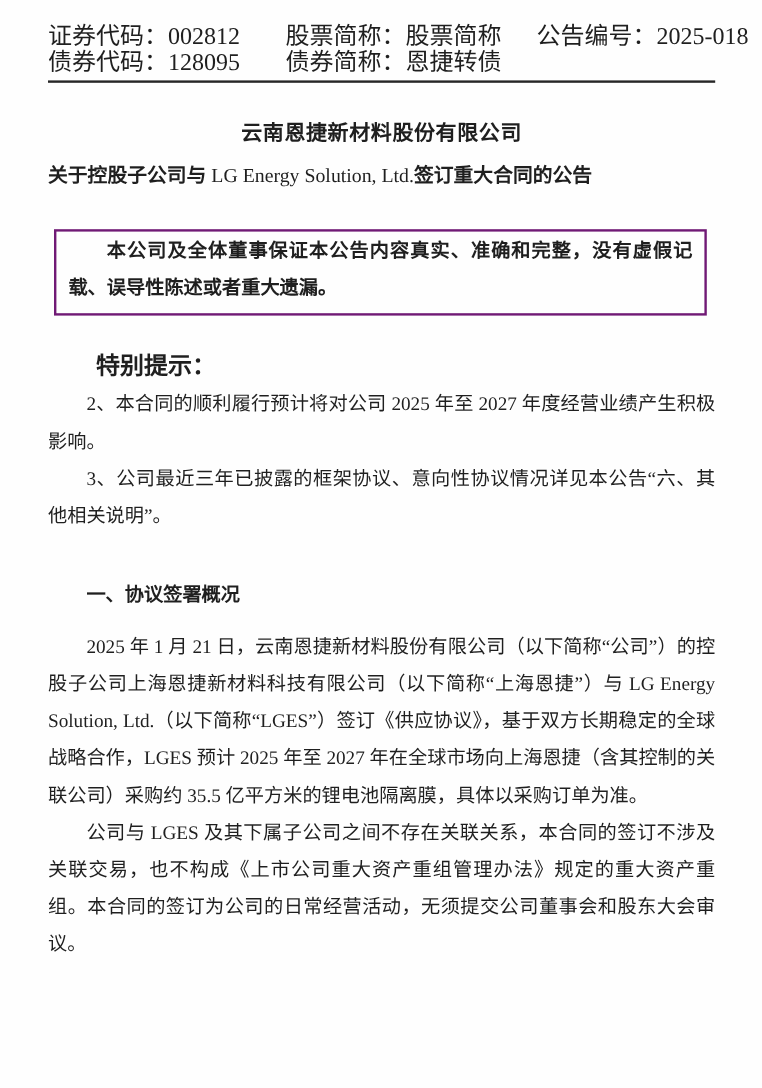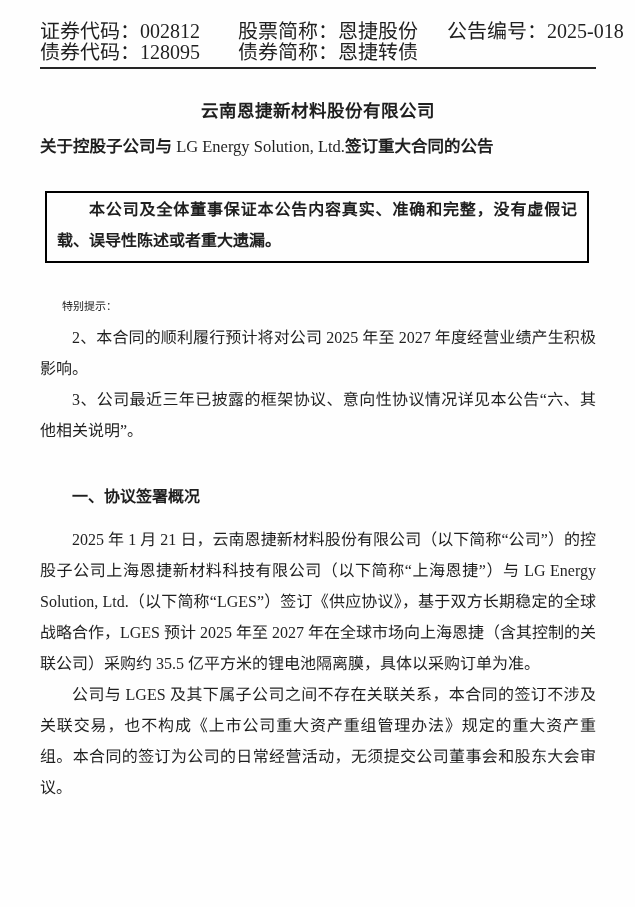--- a/index.html
+++ b/index.html
@@ -42,37 +42,37 @@
     line-height: 25px;
     font-weight: bold;
   }
   .doc-subtitle .latin {
     font-weight: normal;
     letter-spacing: 0;
   }
   
   .disclaimer-box {
     margin: 32px 7px 0 5px;
-    border: 2px solid #000000;
+    border: 2px solid #701a75;
     padding: 1px 10px 5px 10px;
   }
   .disclaimer-box p {
     margin: 0;
     font-size: 16px;
     line-height: 31px;
     font-weight: bold;
     text-indent: 2em;
     text-align: justify;
   }
   
   .notice-heading {
     margin: 28px 0 0;
-    font-size: 11px;
+    font-size: 20px;
     line-height: 31px;
-    font-weight: normal;
+    font-weight: bold;
     text-indent: 2em;
   }
   .body-para {
     margin: 0;
     font-size: 16px;
     line-height: 31px;
     text-indent: 2em;
     text-align: justify;
   }
   .section-heading {
@@ -86,21 +86,21 @@
 </head>
 <body>
 
 <div class="page">
 
   <div class="hdr-grid">
     <div class="hdr-cell">
       <span>证券代码：</span><span>002812</span>
     </div>
     <div class="hdr-cell">
-      <span>股票简称：</span><span>恩捷股份</span>
+      <span>股票简称：</span><span>股票简称</span>
     </div>
     <div class="hdr-cell">
       <span>公告编号：</span><span>2025-018</span>
     </div>
     <div class="hdr-cell">
       <span>债券代码：</span><span>128095</span>
     </div>
     <div class="hdr-cell">
       <span>债券简称：</span><span>恩捷转债</span>
     </div>

